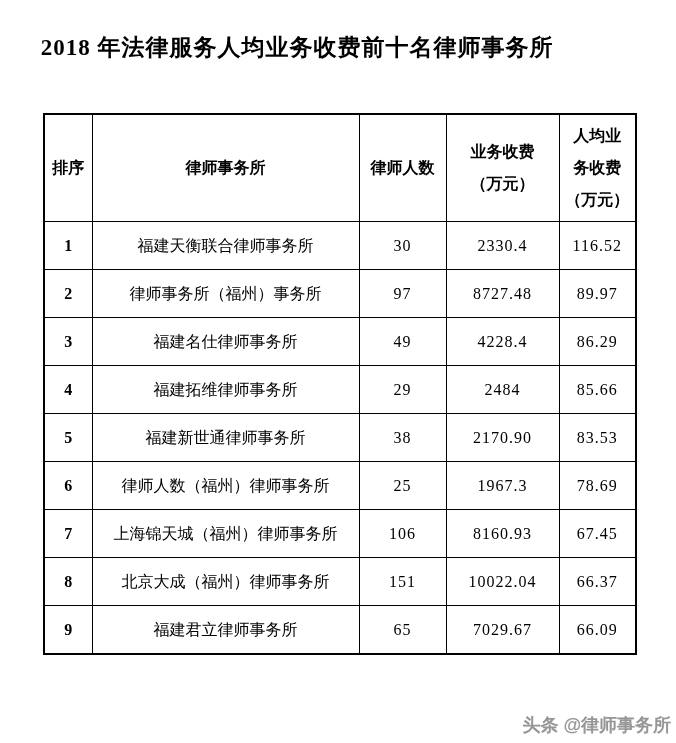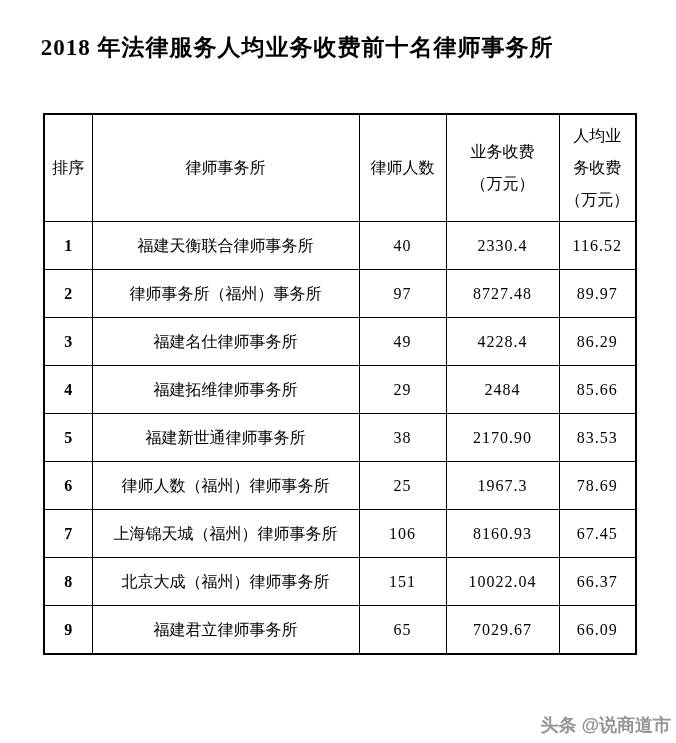--- a/index.html
+++ b/index.html
@@ -40,21 +40,21 @@
     text-align: center;
     vertical-align: middle;
     font-size: 16px;
     padding: 0 2px;
     overflow: hidden;
   }
   table.fee-table thead td {
     height: 106px;
     white-space: pre-line;
     line-height: 2.0;
-    font-weight: normal;
+    font-weight: bold;
     margin-left: 40px;
   }
   table.fee-table tbody td {
     height: 47px;
     line-height: 1.2;
   }
   td.rank-cell {
     font-weight: bold;
   }
   td.num-cell {
@@ -94,21 +94,21 @@
 （万元）</td>
       <td>人均业
 务收费
 （万元）</td>
     </tr>
   </thead>
   <tbody>
     <tr>
       <td class="rank-cell">1</td>
       <td>福建天衡联合律师事务所</td>
-      <td class="num-cell">40</td>
+      <td class="num-cell">30</td>
       <td class="num-cell">2330.4</td>
       <td class="num-cell">116.52</td>
     </tr>
     <tr>
       <td class="rank-cell">2</td>
       <td>律师事务所（福州）事务所</td>
       <td class="num-cell">97</td>
       <td class="num-cell">8727.48</td>
       <td class="num-cell">89.97</td>
     </tr>
@@ -157,13 +157,13 @@
     <tr>
       <td class="rank-cell">9</td>
       <td>福建君立律师事务所</td>
       <td class="num-cell">65</td>
       <td class="num-cell">7029.67</td>
       <td class="num-cell">66.09</td>
     </tr>
   </tbody>
 </table>
 
-<div class="watermark">头条 @说商道市</div>
+<div class="watermark">头条 @律师事务所</div>
 
 </body></html>

